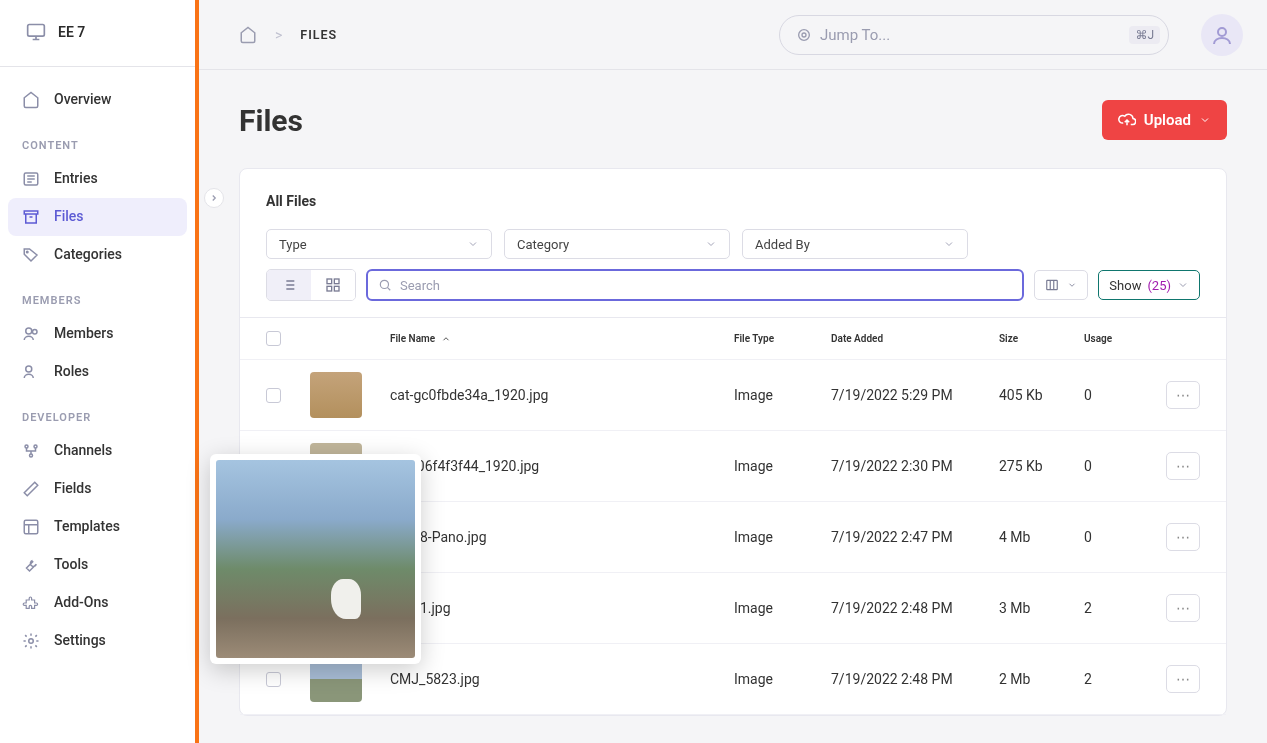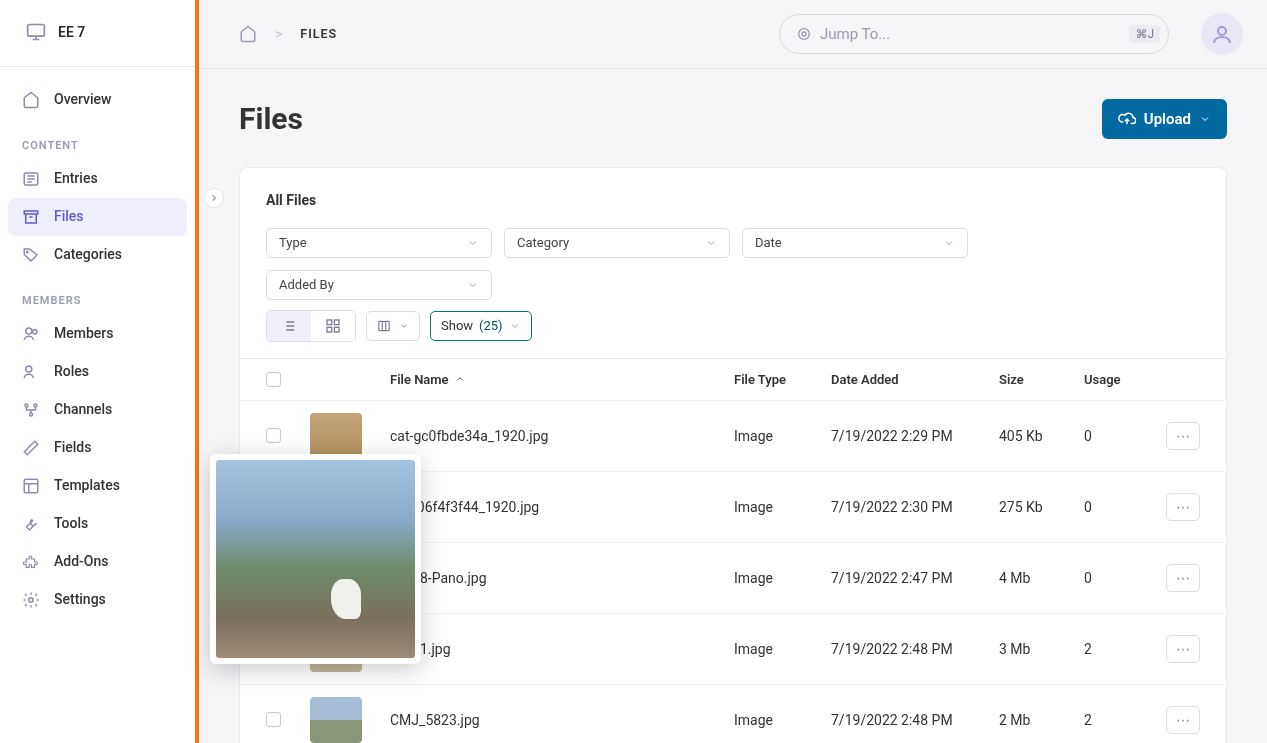--- a/index.html
+++ b/index.html
@@ -33,21 +33,21 @@
 .jump svg{width:16px;height:16px}
 .jump input{border:none;outline:none;flex:1;font-size:15px;background:transparent;color:#555}
 .jump input::placeholder{color:#9a9cb0}
 .kbd{background:#ecebf2;color:#7a7c94;border-radius:4px;padding:2px 6px;font-size:12px}
 .avatar{width:42px;height:42px;border-radius:50%;background:#e9e7f6;display:flex;align-items:center;justify-content:center;margin-left:14px}
 .avatar svg{width:24px;height:24px;color:#a29bd4}
 
 .content{padding:30px 40px 0;overflow:auto}
 .hdr{display:flex;align-items:center;margin-bottom:28px}
 .hdr h1{font-size:30px;font-weight:700}
-.upload{margin-left:auto;background:#0369a1;color:#fff;border:none;border-radius:6px;padding:11px 16px;font-weight:600;display:flex;align-items:center;gap:8px;font-size:15px}
+.upload{margin-left:auto;background:#ef4444;color:#fff;border:none;border-radius:6px;padding:11px 16px;font-weight:600;display:flex;align-items:center;gap:8px;font-size:15px}
 .upload svg{width:18px;height:18px}
 
 
 .panel{background:#fff;border:1px solid #e8e8ef;border-radius:8px}
 .panel-title{padding:24px 26px 20px;font-size:14px;font-weight:700}
 .filters{padding:0 26px 10px;display:flex;gap:12px;flex-wrap:wrap}
 .fsel{border:1px solid #dcdce5;border-radius:5px;background:#fff;height:30px;padding:1px 12px;display:flex;align-items:center;justify-content:space-between;gap:10px;color:#444;font-size:13px;min-width:226px}
 .fsel svg{width:12px;height:12px;color:#a3a4b8}
 .fsel.sm{min-width:auto;width:226px}
 
@@ -56,27 +56,27 @@
 .seg-btn{width:44px;height:30px;display:flex;align-items:center;justify-content:center;background:#fff}
 .seg-btn.active{background:#f0eff8}
 .seg-btn svg{width:16px;height:16px;color:#7a7c94}
 .search{flex:1;border:2px solid #6b69dc;border-radius:6px;height:32px;display:flex;align-items:center;padding:0 10px;gap:8px}
 .search svg{width:14px;height:14px;color:#9a9cb0}
 .search input{border:none;outline:none;flex:1;font-size:13px}
 .search input::placeholder{color:#9a9cb0}
 .cols{border:1px solid #dcdce5;border-radius:5px;height:30px;padding:0 10px;display:flex;align-items:center;gap:8px}
 .cols svg{width:14px;height:14px;color:#7a7c94}
 .show{border:1px solid #0f766e;border-radius:5px;height:30px;padding:0 10px;display:flex;align-items:center;gap:6px;font-size:13px}
-.show .cnt{color:#0c4a6e}
+.show .cnt{color:#a21caf}
 .show svg{width:12px;height:12px;color:#9a9cb0}
 
 
 .table{width:100%;border-top:1px solid #e8e8ef}
 .trow{display:flex;align-items:center;padding:0 26px;height:71px;border-bottom:1px solid #f0f0f5}
-.trow.hd{height:42px;font-weight:600;font-size:13px}
+.trow.hd{height:42px;font-weight:600;font-size:10px}
 .c-chk{width:44px}
 .c-thumb{width:80px}
 .c-name{flex:1}
 .c-type{width:97px}
 .c-date{width:168px}
 .c-size{width:85px}
 .c-usage{width:80px}
 .c-act{width:36px;display:flex;justify-content:flex-end}
 .chk{width:15px;height:15px;border:1.5px solid #c8c9d6;border-radius:3px;background:#fff}
 .thumb{width:52px;height:46px;border-radius:4px;background:#c0b59a}
@@ -141,20 +141,21 @@
           </svg>
         <span>Members</span>
       </div>
       <div class="sb-item">
         <svg viewBox="0 0 24 24" fill="none" stroke="currentColor" stroke-width="2">
             <circle cx="9" cy="8" r="4"></circle>
             <path d="M3 20c0-3 3-5 6-5s6 2 6 5"></path>
           </svg>
         <span>Roles</span>
       </div>
+      <div class="sb-heading">DEVELOPER</div>
       <div class="sb-item">
         <svg viewBox="0 0 24 24" fill="none" stroke="currentColor" stroke-width="2">
             <circle cx="6" cy="6" r="2"></circle>
             <circle cx="18" cy="6" r="2"></circle>
             <circle cx="12" cy="18" r="2"></circle>
             <path d="M6 8v4h12V8M12 12v4"></path>
           </svg>
         <span>Channels</span>
       </div>
       <div class="sb-item">
@@ -247,26 +248,20 @@
                 <path d="M6 9l6 6 6-6"></path>
               </svg>
             </div>
           <div class="fsel sm">
               <span>Category</span>
               <svg viewBox="0 0 24 24" fill="none" stroke="currentColor" stroke-width="2">
                 <path d="M6 9l6 6 6-6"></path>
               </svg>
             </div>
           <div class="fsel sm">
-              <span>Date</span>
-              <svg viewBox="0 0 24 24" fill="none" stroke="currentColor" stroke-width="2">
-                <path d="M6 9l6 6 6-6"></path>
-              </svg>
-            </div>
-          <div class="fsel sm">
               <span>Added By</span>
               <svg viewBox="0 0 24 24" fill="none" stroke="currentColor" stroke-width="2">
                 <path d="M6 9l6 6 6-6"></path>
               </svg>
             </div>
         </div>
 
         <div class="tools">
           <div class="seg">
             <div class="seg-btn active">
@@ -275,20 +270,27 @@
                 </svg>
               </div>
             <div class="seg-btn">
                 <svg viewBox="0 0 24 24" fill="none" stroke="currentColor" stroke-width="2">
                   <rect x="3" y="3" width="7" height="7"></rect>
                   <rect x="14" y="3" width="7" height="7"></rect>
                   <rect x="3" y="14" width="7" height="7"></rect>
                   <rect x="14" y="14" width="7" height="7"></rect>
                 </svg>
               </div>
+          </div>
+          <div class="search">
+            <svg viewBox="0 0 24 24" fill="none" stroke="currentColor" stroke-width="2">
+                <circle cx="11" cy="11" r="7"></circle>
+                <path d="M21 21l-5-5"></path>
+              </svg>
+            <input placeholder="Search" style="">
           </div>
           <div class="cols">
             <svg viewBox="0 0 24 24" fill="none" stroke="currentColor" stroke-width="2">
                 <rect x="3" y="4" width="18" height="16" rx="1"></rect>
                 <path d="M9 4v16M15 4v16"></path>
               </svg>
             <svg viewBox="0 0 24 24" fill="none" stroke="currentColor" stroke-width="2" style="width:10px;height:10px">
                 <path d="M6 9l6 6 6-6"></path>
               </svg>
           </div>
@@ -322,21 +324,21 @@
 
           <div class="trow">
             <div class="c-chk">
                 <div class="chk"></div>
               </div>
             <div class="c-thumb">
                 <div class="thumb th1"></div>
               </div>
             <div class="c-name">cat-gc0fbde34a_1920.jpg</div>
             <div class="c-type">Image</div>
-            <div class="c-date">7/19/2022 2:29 PM</div>
+            <div class="c-date">7/19/2022 5:29 PM</div>
             <div class="c-size">405 Kb</div>
             <div class="c-usage">0</div>
             <div class="c-act">
                 <div class="more">⋯</div>
               </div>
           </div>
 
           <div class="trow">
             <div class="c-chk">
                 <div class="chk"></div>

